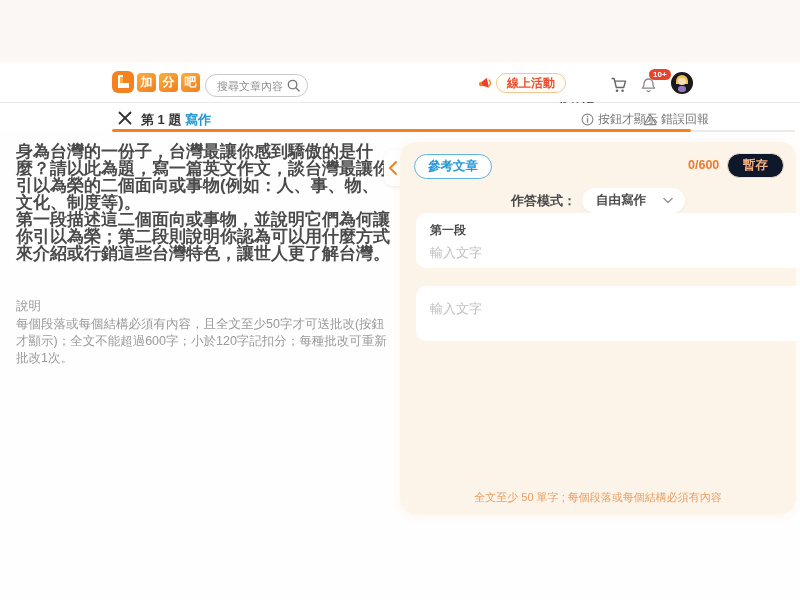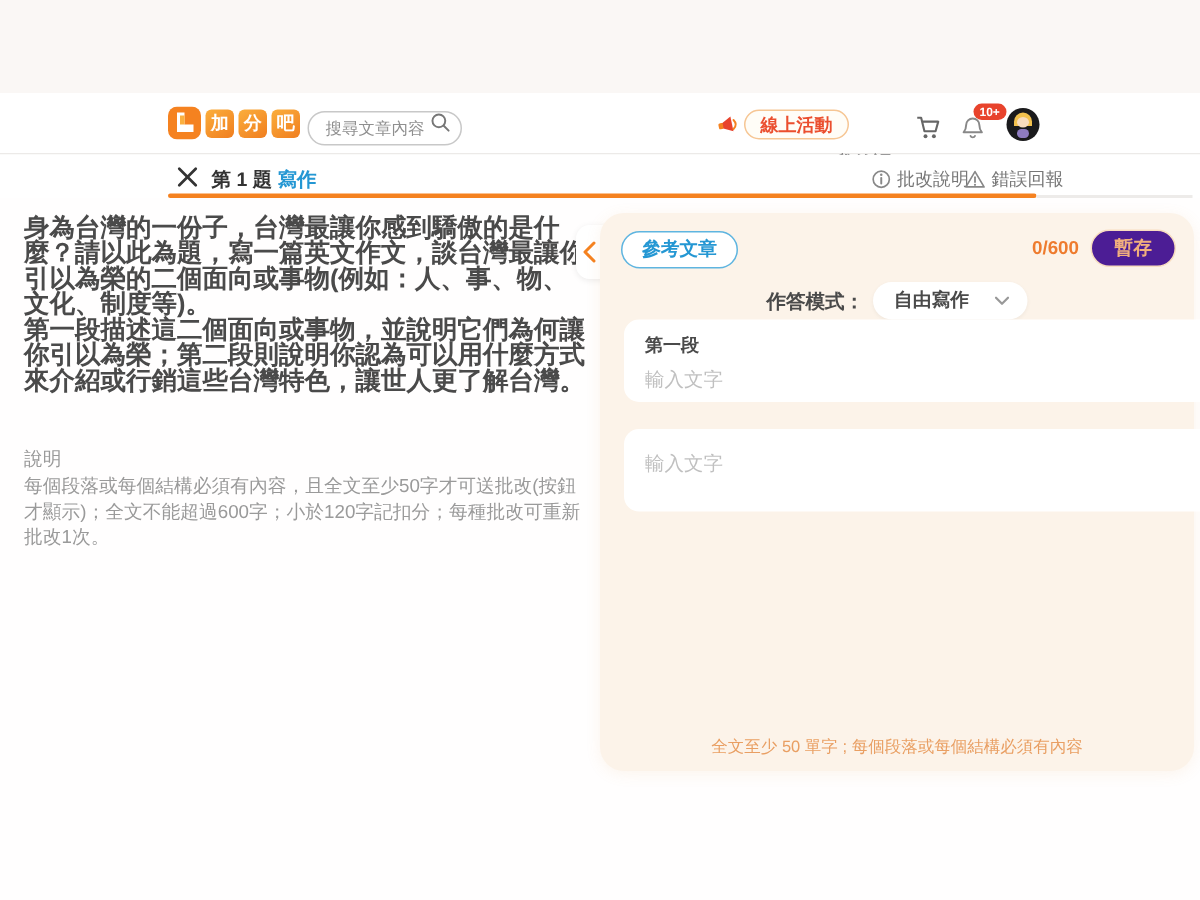--- a/index.html
+++ b/index.html
@@ -9,21 +9,21 @@
 
   .top-strip { position:absolute; left:0; top:0; width:800px; height:62px; background:#FAF7F5; }
 
   
   .header { position:absolute; left:0; top:62px; width:800px; height:41px; background:#fff; border-bottom:1px solid #ECEAE8; }
   .logo { position:absolute; left:112px; top:9px; display:flex; align-items:center; cursor:pointer; }
   .logo-box { width:19px; height:19px; margin-left:3px; border-radius:4px;
     background:linear-gradient(145deg,#FBAE3C,#F07E1F); color:#fff; font-size:12px; font-weight:bold;
     display:flex; align-items:center; justify-content:center; }
   .search-pill { position:absolute; left:205px; top:12px; width:103px; height:23px; border:1px solid #C8C8C8;
-    border-radius:12px; background:#fff; display:flex; padding:0 7px 0 11px; }
+    border-radius:12px; background:#fff; display:flex; align-items:center; padding:0 7px 0 11px; }
   .search-pill input { flex:1; min-width:0; border:none; outline:none; font-size:11px; color:#555; background:transparent;
     font-family:inherit; }
   .search-pill input::placeholder { color:#8F8F8F; }
   .hdr-item { position:absolute; display:flex; align-items:center; }
   .event-pill { margin-left:2px; border:1px solid #F6C694; background:#FFFDF7; border-radius:12px;
     padding:2px 10px; font-size:12px; font-weight:bold; color:#EB4F2F; line-height:14px; }
   .my-courses { font-size:13px; font-weight:600; color:#333; cursor:pointer; }
   .badge { position:absolute; left:649px; top:69px; background:#E8432C; color:#fff; font-size:8px; font-weight:bold;
     border-radius:8px; padding:1px 4px; line-height:9px; }
   .avatar { position:absolute; left:671px; top:72px; width:22px; height:22px; border-radius:50%; background:#1A1A1C;
@@ -53,21 +53,21 @@
     box-shadow:0 1px 4px rgba(0,0,0,0.08); cursor:pointer; }
   .collapse-tab svg { position:absolute; left:4px; top:10px; }
 
   
   .panel { position:absolute; left:400px; top:142px; width:396px; height:372px; background:#FCF3E9; border-radius:16px;
     box-shadow:0 2px 10px rgba(230,160,80,0.10); }
   .pill-btn { border:1px solid #5FB5E0; color:#2497D3; background:#fff; border-radius:14px; padding:4px 13px;
     font-size:12.5px; font-weight:bold; line-height:15px; cursor:pointer; font-family:inherit; }
   .panel-top { position:absolute; left:14px; top:12px; display:flex; gap:9px; }
   .word-count { position:absolute; left:288px; top:16px; font-size:12.5px; font-weight:bold; color:#EE7B2E; }
-  .save-btn { position:absolute; left:327px; top:11px; width:57px; height:25px; border:1px solid #F8DDC0; background:#4c1d95;
+  .save-btn { position:absolute; left:327px; top:11px; width:57px; height:25px; border:1px solid #F8DDC0; background:#0f172a;
     color:#F1AF7D; border-radius:13px; font-size:12.5px; font-weight:bold; cursor:default; font-family:inherit; }
   .mode-row { position:absolute; left:0; top:46px; width:100%; display:flex; justify-content:center; align-items:center; gap:6px; }
   .mode-label { font-size:13px; font-weight:bold; color:#4A4A4A; }
   .mode-select { display:flex; align-items:center; gap:17px; background:#fff; border-radius:14px; padding:4px 12px 4px 14px;
     font-size:12.5px; font-weight:bold; color:#4A4A4A; box-shadow:0 1px 3px rgba(0,0,0,0.05); cursor:pointer; }
   .para-card { position:absolute; left:16px; width:424px; height:55px; background:#fff; border-radius:10px; padding:9px 14px; }
   .para-label { font-size:12px; font-weight:bold; color:#4A4A4A; }
   .para-input { display:block; width:100%; border:none; outline:none; resize:none; background:transparent; margin-top:5px;
     font-size:13px; color:#555; font-family:inherit; height:20px; }
   .para-input::placeholder { color:#C0C0C0; }
@@ -156,21 +156,21 @@
     <span class="q-type">寫作</span>
 
     <div class="qbar-link" style="left:581px;">
       <span style="display:flex;">
         <svg width="13" height="13" viewBox="0 0 14 14">
           <circle cx="7" cy="7" r="5.8" fill="none" stroke="#888" stroke-width="1.2"></circle>
           <line x1="7" y1="6" x2="7" y2="10" stroke="#888" stroke-width="1.4" stroke-linecap="round"></line>
           <circle cx="7" cy="3.8" r="0.9" fill="#888"></circle>
         </svg>
       </span>
-      <span>批改說明</span>
+      <span>按鈕才顯示</span>
     </div>
 
     <div class="qbar-link" style="left:643px;">
       <span style="display:flex;">
         <svg width="14" height="13" viewBox="0 0 15 14">
           <path d="M7.5 1.5 L14 12.5 H1 z" fill="none" stroke="#888" stroke-width="1.2" stroke-linejoin="round"></path>
           <line x1="7.5" y1="5.5" x2="7.5" y2="9" stroke="#888" stroke-width="1.3" stroke-linecap="round"></line>
           <circle cx="7.5" cy="11" r="0.8" fill="#888"></circle>
         </svg>
       </span>

